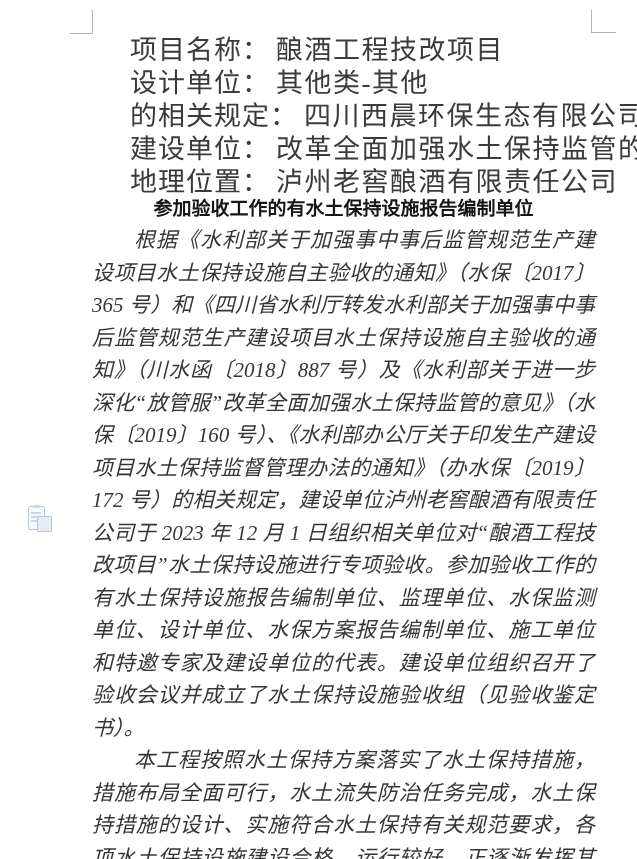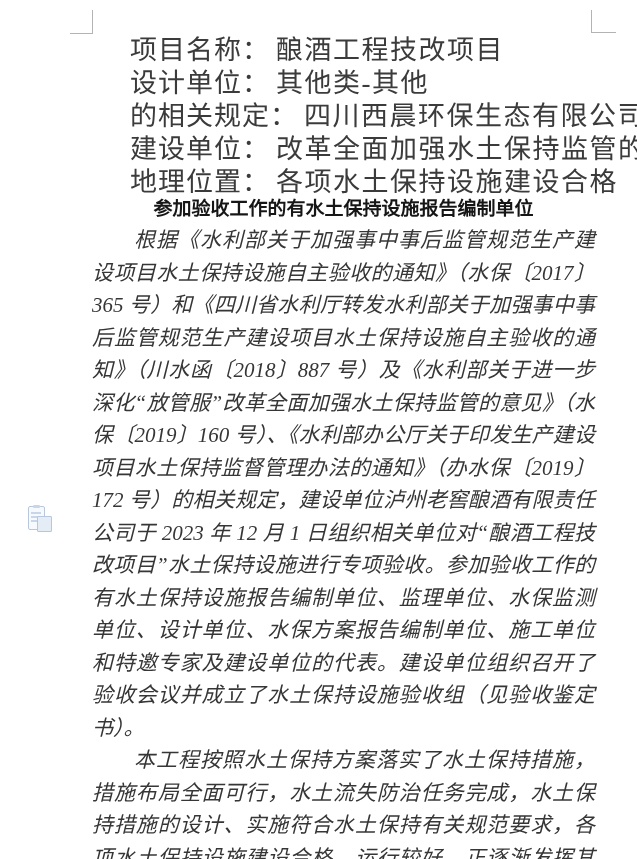--- a/index.html
+++ b/index.html
@@ -147,21 +147,21 @@
       <div class="meta-row">
         <span class="meta-label">设计单位：</span><span class="meta-value">其他类-其他</span>
       </div>
       <div class="meta-row">
         <span class="meta-label">的相关规定：</span><span class="meta-value">四川西晨环保生态有限公司</span>
       </div>
       <div class="meta-row">
         <span class="meta-label">建设单位：</span><span class="meta-value">改革全面加强水土保持监管的意见</span>
       </div>
       <div class="meta-row">
-        <span class="meta-label">地理位置：</span><span class="meta-value">各项水土保持设施建设合格</span>
+        <span class="meta-label">地理位置：</span><span class="meta-value">泸州老窖酿酒有限责任公司</span>
       </div>
     </div>
 
     <h1 class="doc-title">参加验收工作的有水土保持设施报告编制单位</h1>
 
     <div class="body-text">
       <p>根据《水利部关于加强事中事后监管规范生产建设项目水土保持设施自主验收的通知》（水保〔2017〕365 号）和《四川省水利厅转发水利部关于加强事中事后监管规范生产建设项目水土保持设施自主验收的通知》（川水函〔2018〕887 号）及《水利部关于进一步深化“放管服”改革全面加强水土保持监管的意见》（水保〔2019〕160 号）、《水利部办公厅关于印发生产建设项目水土保持监督管理办法的通知》（办水保〔2019〕172 号）的相关规定，建设单位泸州老窖酿酒有限责任公司于 2023 年 12 月 1 日组织相关单位对“酿酒工程技改项目”水土保持设施进行专项验收。参加验收工作的有水土保持设施报告编制单位、监理单位、水保监测单位、设计单位、水保方案报告编制单位、施工单位和特邀专家及建设单位的代表。建设单位组织召开了验收会议并成立了水土保持设施验收组（见验收鉴定书）。</p>
       <p>本工程按照水土保持方案落实了水土保持措施，措施布局全面可行，水土流失防治任务完成，水土保持措施的设计、实施符合水土保持有关规范要求，各项水土保持设施建设合格，运行较好，正逐渐发挥其较好的保持水土、改善生态环境的作用，完成了水土流失预防和治理任务，水土流失防治指标达到水土保持方案确定的目标值，符合</p>
     </div>
 

